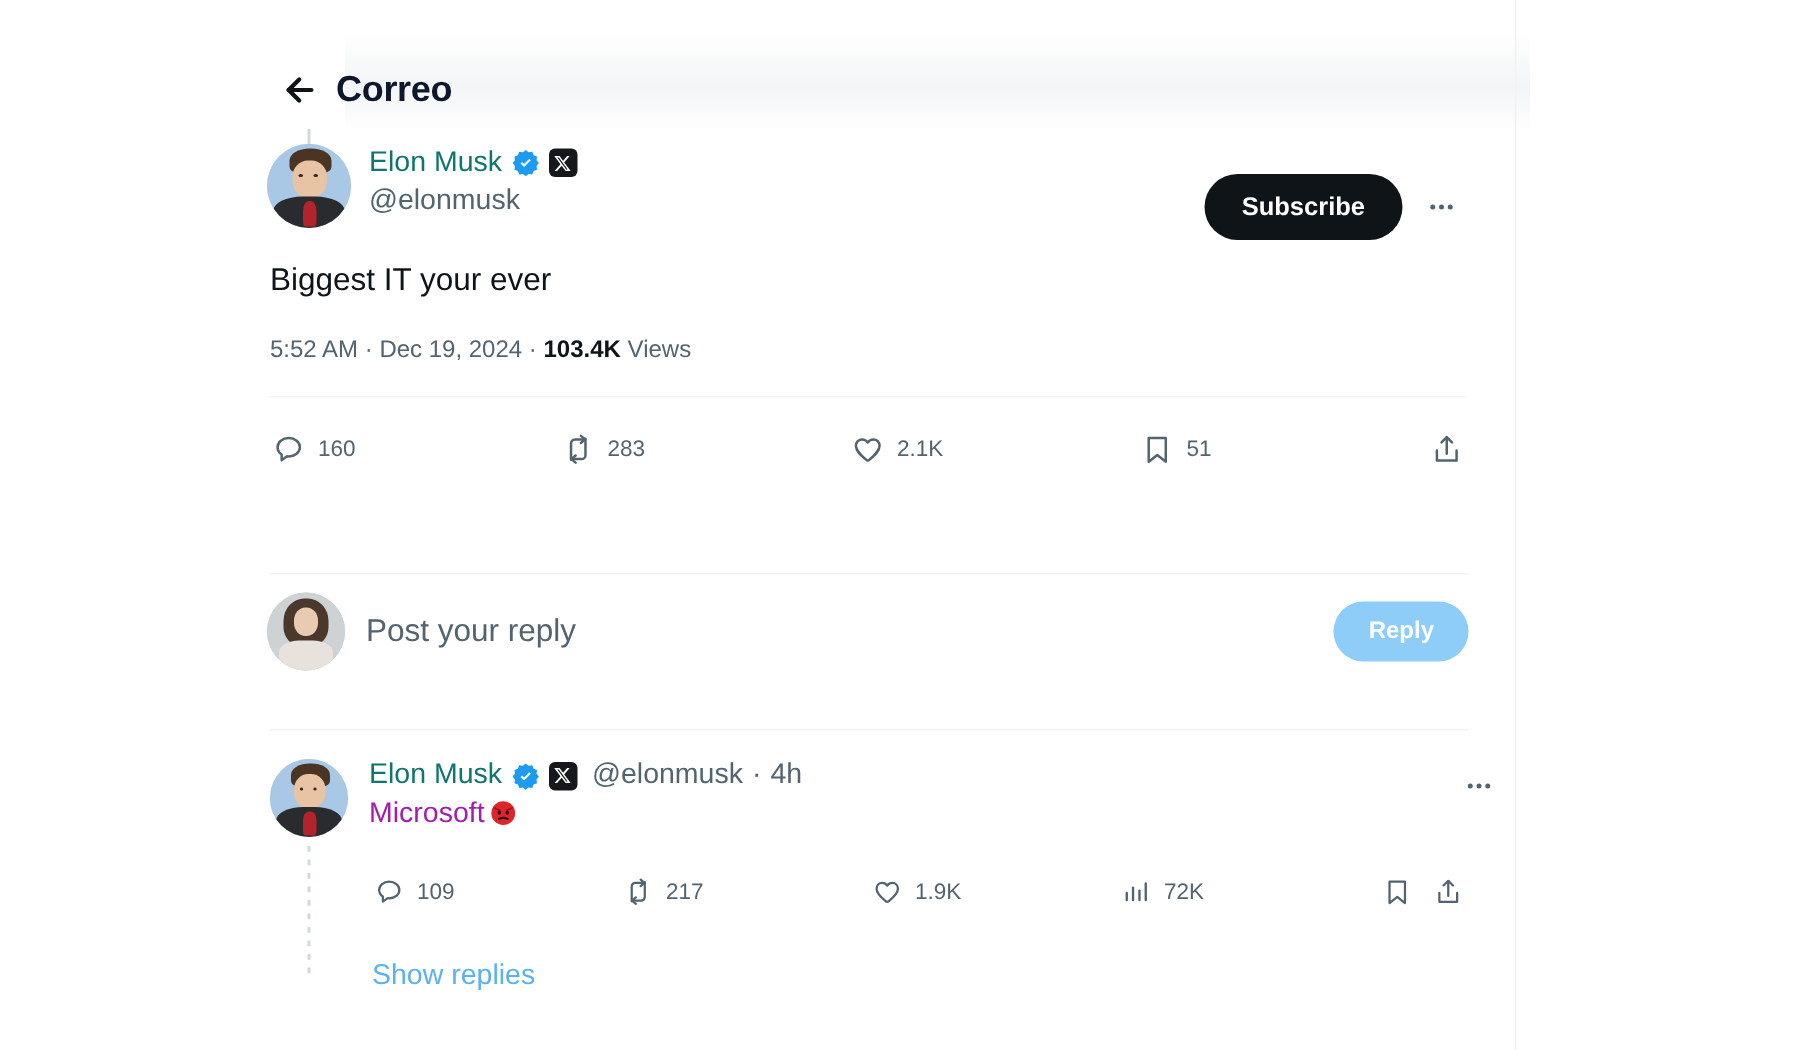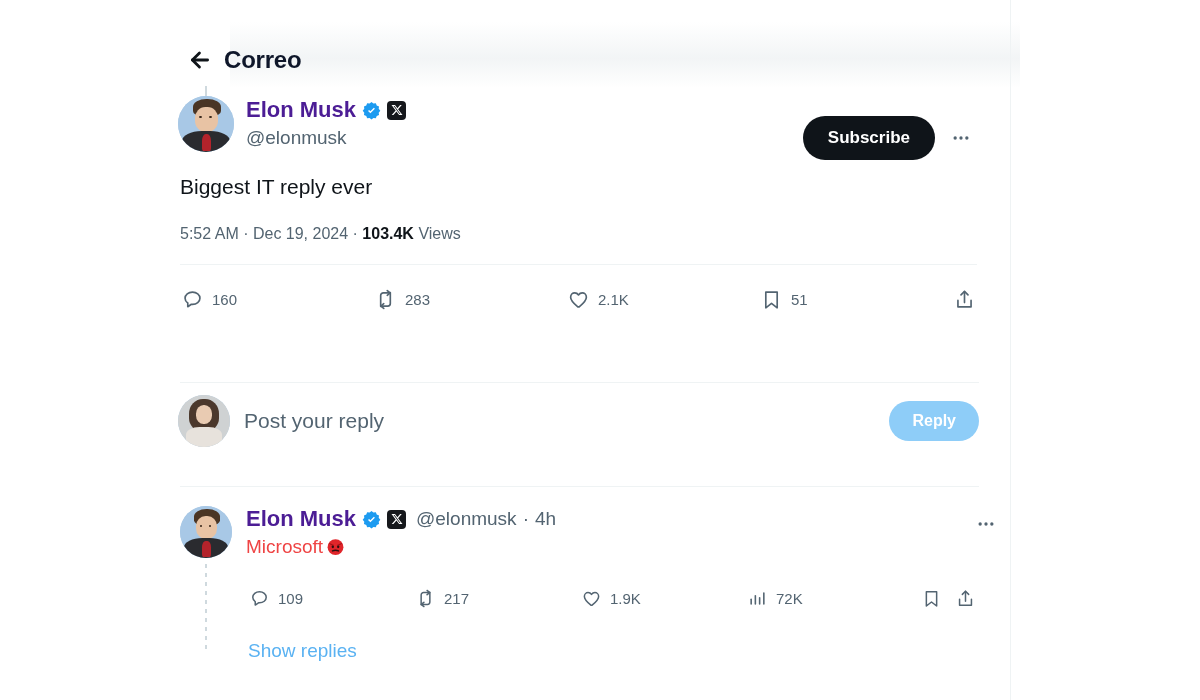--- a/index.html
+++ b/index.html
@@ -128,23 +128,23 @@
     margin-left: 12px;
     line-height: 1.22;
     padding-top: 1px;
   }
   .name-row {
     display: flex;
     align-items: center;
     gap: 6px;
   }
   .display-name {
-    font-size: 22px;
-    font-weight: bold;
-    color: #4c1d95;
+    font-size: 19px;
+    font-weight: normal;
+    color: #0f766e;
     cursor: pointer;
   }
   .verified-badge {
     width: 19px; height: 19px; flex: 0 0 19px; display: block;
   }
   .x-badge {
     width: 19px; height: 19px;
     background: #16181c;
     border-radius: 4px;
     display: flex;
@@ -298,21 +298,21 @@
     position: relative;
   }
   .reply-name-row {
     display: flex;
     align-items: center;
     gap: 6px;
   }
   .reply-time { font-size: 19px; color: #536471; }
   .reply-text {
     font-size: 19px;
-    color: #ef4444;
+    color: #a21caf;
     margin-top: 4px;
   }
   .emoji-angry {
     display: inline-block;
     width: 19px; height: 19px;
     vertical-align: -3px;
     margin-left: 3px;
   }
   .reply-more {
     position: absolute;
@@ -398,21 +398,21 @@
               <svg width="20" height="20" viewBox="0 0 24 24" fill="#536471">
                 <circle cx="5" cy="12" r="2"></circle>
                   <circle cx="12" cy="12" r="2"></circle>
                   <circle cx="19" cy="12" r="2"></circle>
               </svg>
             </span>
           </div>
         </div>
       </div>
 
-      <div class="tweet-text">Biggest IT reply ever</div>
+      <div class="tweet-text">Biggest IT your ever</div>
 
       <div class="tweet-meta">
         <span>5:52 AM</span><span> · </span><span>Dec 19, 2024</span><span> · </span><b>103.4K</b> <span>Views</span>
       </div>
 
       <div class="divider"></div>
 
       <div class="actions">
         <div class="action slot">
           <span>

